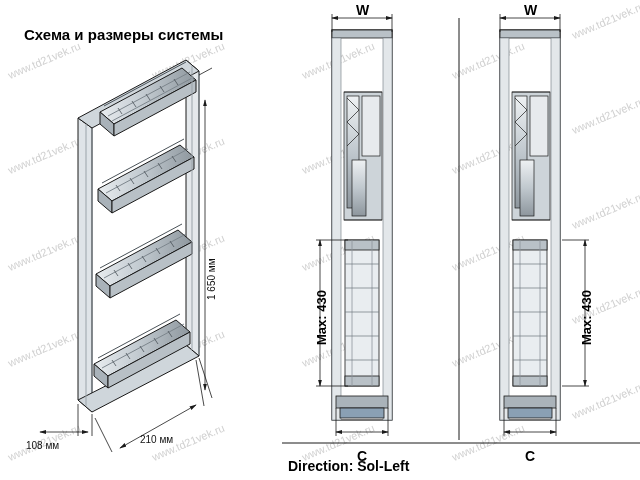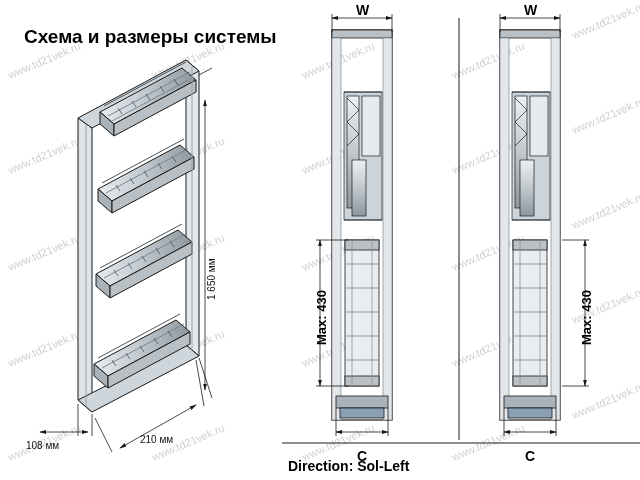--- a/index.html
+++ b/index.html
@@ -32,21 +32,21 @@
     white-space: nowrap;
     pointer-events: none;
     user-select: none;
   }
 
   
   .main-title {
     position: absolute;
     left: 24px;
     top: 26px;
-    font-size: 19px;
+    font-size: 15px;
     font-weight: bold;
     color: #000;
     white-space: nowrap;
   }
   .dir-label {
     position: absolute;
     font-size: 14px;
     font-weight: bold;
     color: #000;
     white-space: nowrap;

